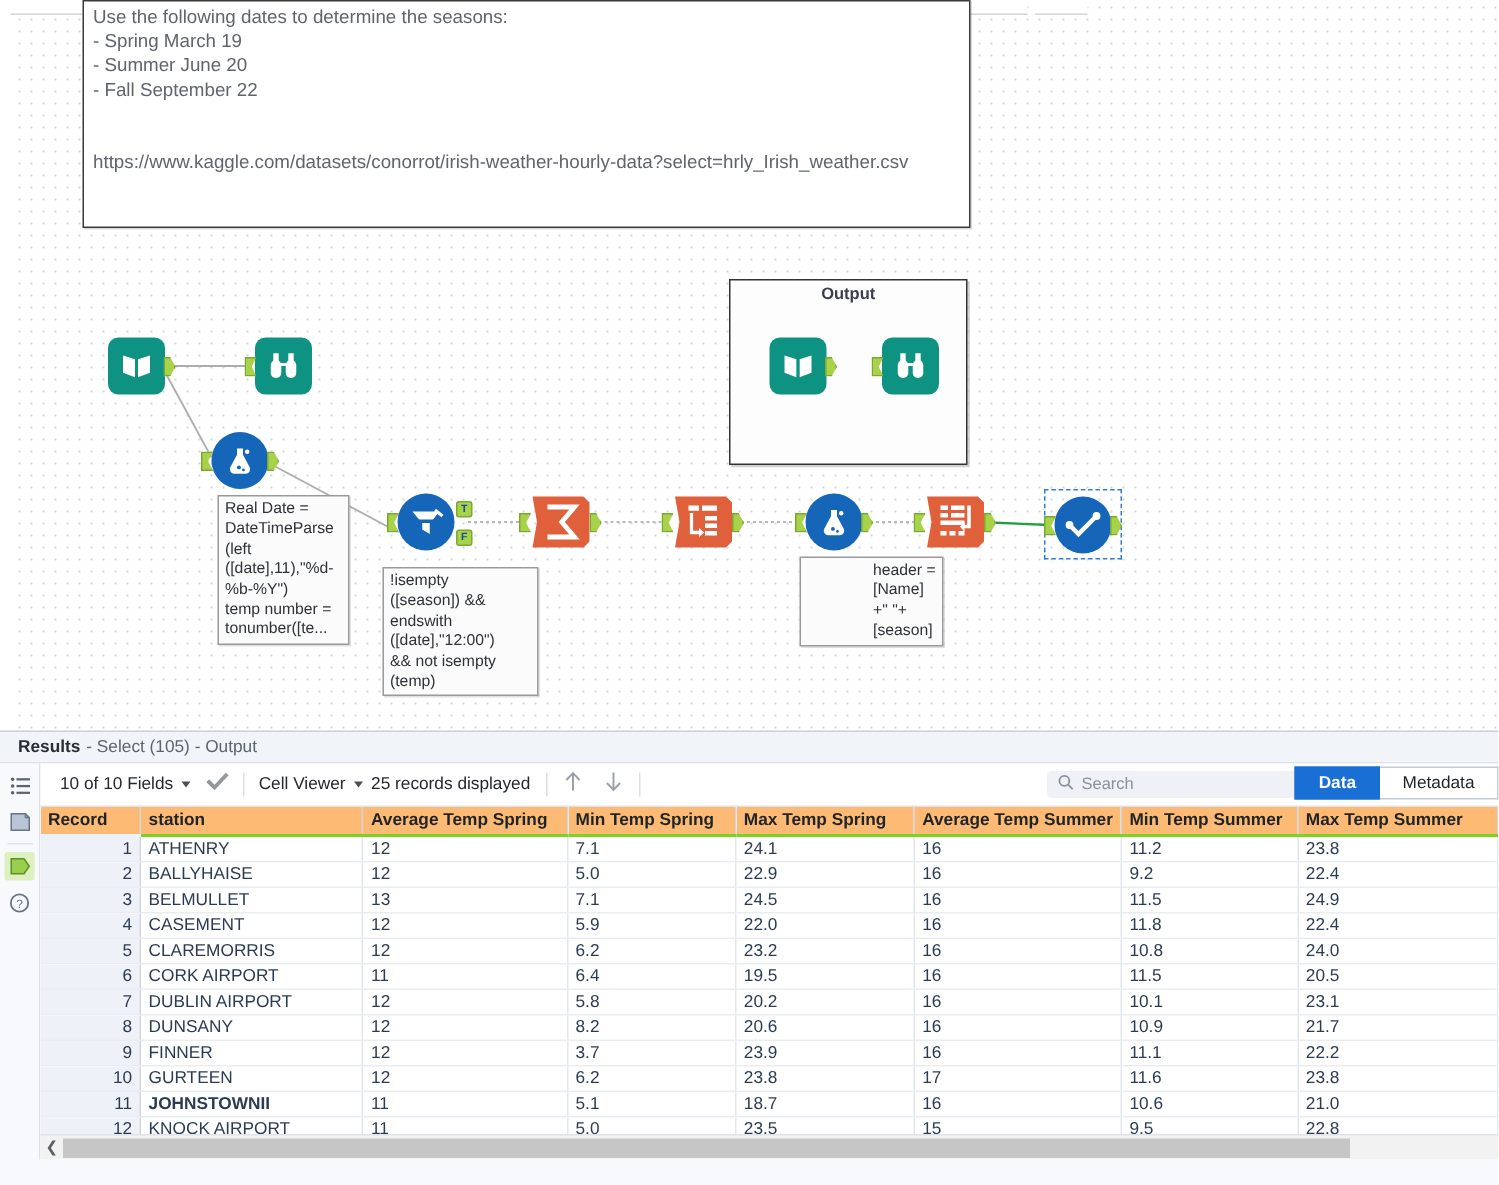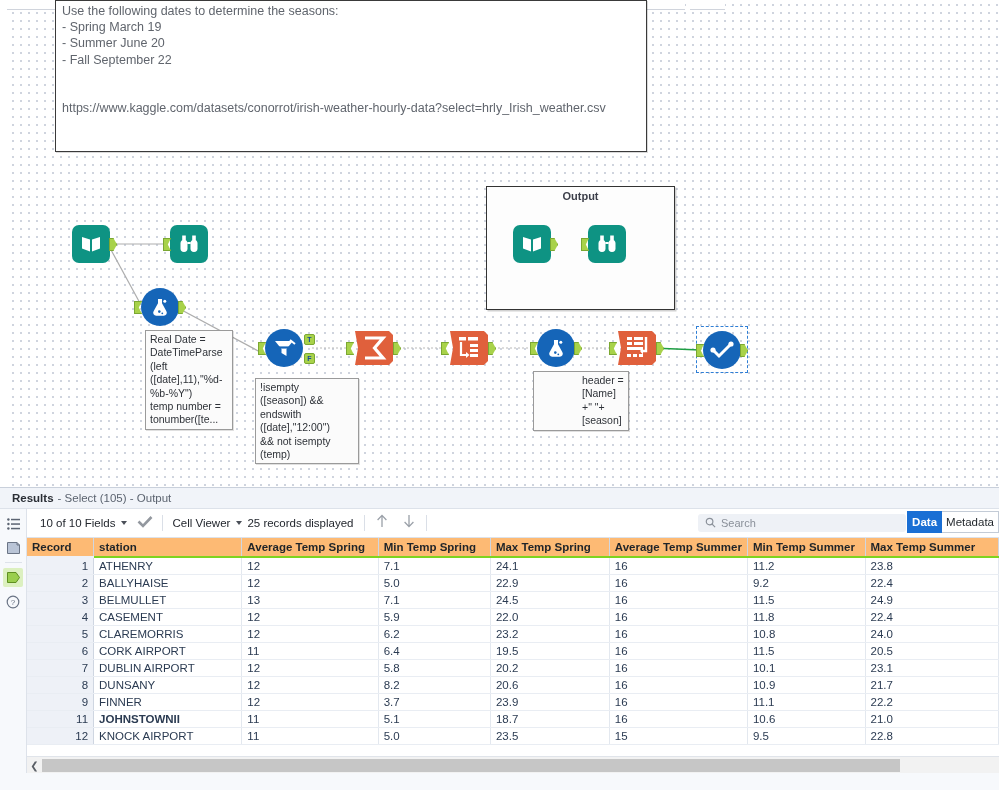--- a/index.html
+++ b/index.html
@@ -166,21 +166,21 @@
     background: #eef1f6; border-radius: 3px;
     display: flex; align-items: center; padding-left: 7px;
   }
   .search-ph { font-size: 11px; color: #8a9099; margin-left: 5px; }
 
   .segmented {
     position: absolute; right: 0px; top: 23px;
     display: flex; height: 22px; font-size: 11.5px;
   }
   .seg {
-    padding: 0 4px; display: flex; align-items: center;
+    padding: 0 15px; display: flex; align-items: center;
     background: #ffffff; border: 1px solid #c3cbd6; border-left: none;
     color: #1f2429;
   }
   .seg:first-child { border-left: 1px solid #c3cbd6; }
   .seg.on { background: #1a6fd4; border-color: #1a6fd4; color: #ffffff; font-weight: bold; }
 
   
   .grid-wrap {
     position: absolute; left: 27px; top: 50px; width: 972px; height: 253px;
     background: #ffffff; overflow: hidden;
@@ -397,21 +397,21 @@
       <div class="node-circ blue">
         <svg width="26" height="26" viewBox="0 0 26 26" aria-hidden="true">
           <path d="M3.5 12.5 L10 19 L22.5 6.5" fill="none" stroke="#ffffff" stroke-width="3"></path>
           <circle cx="4" cy="13" r="2.6" fill="#ffffff"></circle>
           <circle cx="22" cy="7" r="2.6" fill="#ffffff"></circle>
         </svg>
       </div>
       <div class="nub out" style="left:37px; top:13px;"></div>
     </div>
 
-    <div class="container-box" style="left:486px; top:186px; width:189px; height:124px;">
+    <div class="container-box" style="left:486px; top:186px; width:159px; height:124px;">
       <div class="container-title">Output</div>
     </div>
 
     <div class="node" style="left:513px; top:225px;">
       <div class="node-sq teal">
         <svg width="24" height="24" viewBox="0 0 24 24" aria-hidden="true">
           <path d="M3 5 L11 7.5 L11 19.5 L3 16.5 Z" fill="#ffffff"></path>
           <path d="M21 5 L13 7.5 L13 19.5 L21 16.5 Z" fill="#ffffff"></path>
           <rect x="11.1" y="7.4" width="1.8" height="12.2" fill="#0e9383"></rect>
         </svg>
@@ -612,20 +612,30 @@
               <td class="rec" style="width: 68px;">9</td>
               <td style="width: 152px;">FINNER</td>
               <td style="width: 137px;">12</td>
               <td style="width: 113px;">3.7</td>
               <td style="width: 120px;">23.9</td>
               <td style="width: 135px;">16</td>
               <td style="width: 118px;">11.1</td>
               <td style="width: 135px;">22.2</td>
             </tr>
             <tr>
+              <td class="rec" style="width: 68px;">10</td>
+              <td style="width: 152px;">GURTEEN</td>
+              <td style="width: 137px;">12</td>
+              <td style="width: 113px;">6.2</td>
+              <td style="width: 120px;">23.8</td>
+              <td style="width: 135px;">17</td>
+              <td style="width: 118px;">11.6</td>
+              <td style="width: 135px;">23.8</td>
+            </tr>
+            <tr>
               <td class="rec" style="width: 68px;">11</td>
               <td style="width: 152px; font-weight: bold;">JOHNSTOWNII</td>
               <td style="width: 137px;">11</td>
               <td style="width: 113px;">5.1</td>
               <td style="width: 120px;">18.7</td>
               <td style="width: 135px;">16</td>
               <td style="width: 118px;">10.6</td>
               <td style="width: 135px;">21.0</td>
             </tr>
             <tr>

